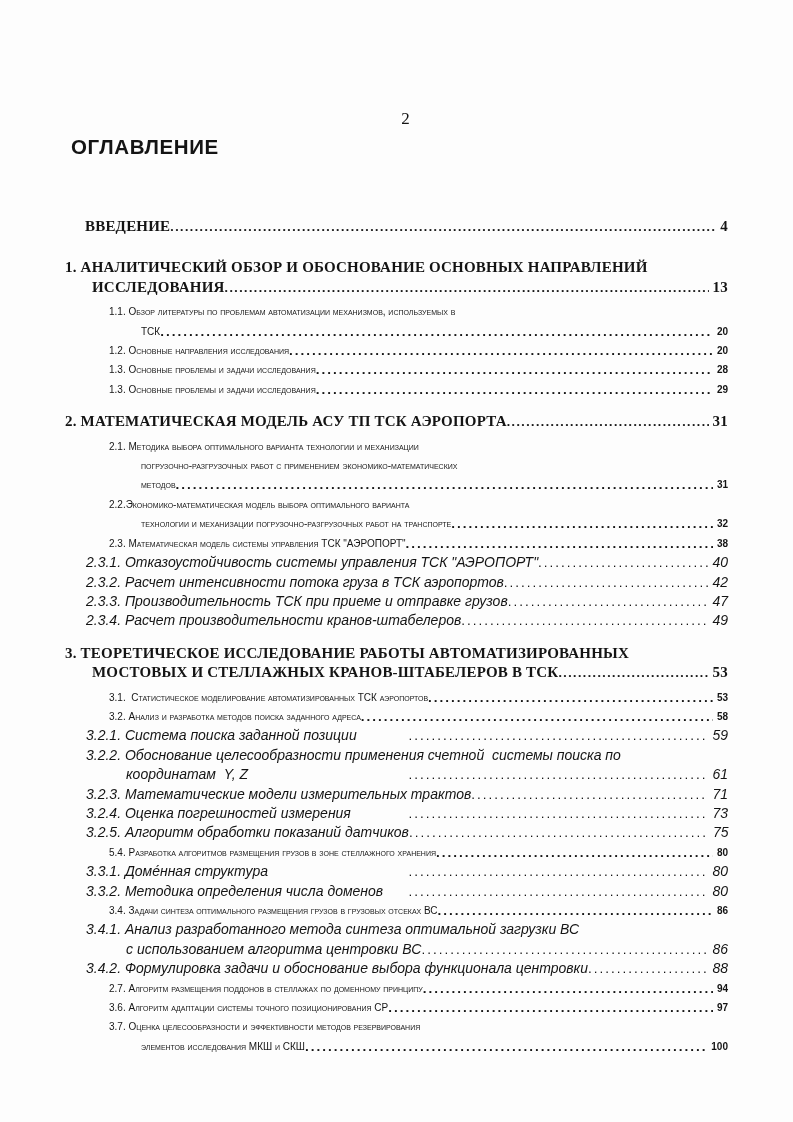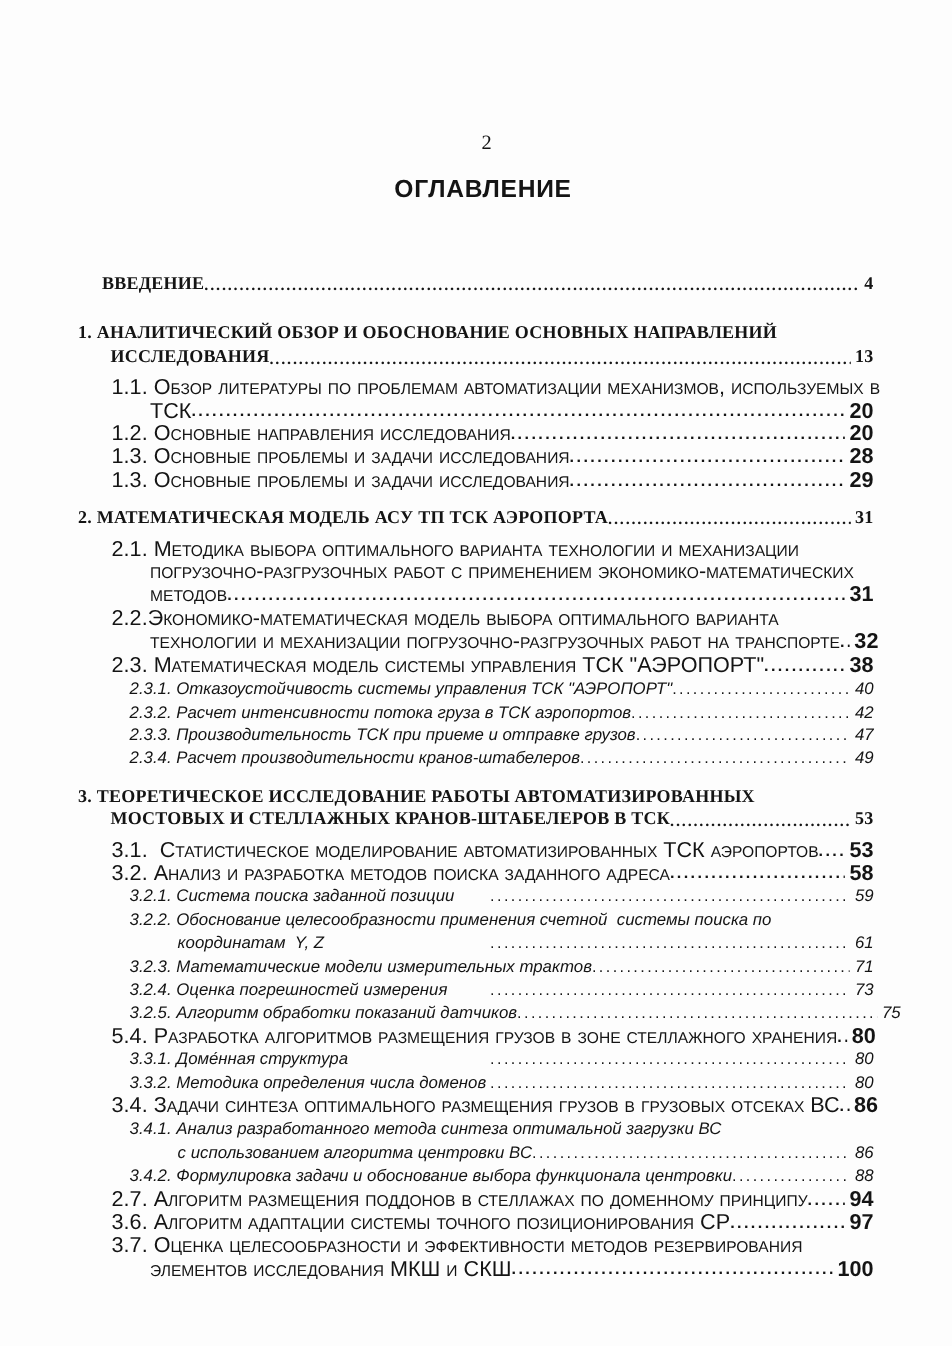--- a/index.html
+++ b/index.html
@@ -16,22 +16,21 @@
     padding:110px 65px 0 65px;
   }
   
   .pagenum{
     text-align:center;
     font-family:"Liberation Serif",serif;
     font-size:17px;line-height:18px;
     transform:translateX(9px);
   }
   .doc-title{
-    margin:18px 0 0 0;
-    text-align:center;
+    margin:7px 0 0 0;
     font-family:"Liberation Sans",sans-serif;
     font-size:20.5px;font-weight:bold;
     letter-spacing:.6px;
     transform:translateX(6px);
   }
   
   .toc{margin-top:58px;}
   .row{
     display:flex;align-items:flex-start;
     line-height:19.4px;
@@ -52,29 +51,29 @@
   .page{flex:0 0 auto;margin-left:4px;}
   
   .lvl1{
     font-family:"Liberation Serif",serif;
     font-weight:bold;font-size:15px;
     letter-spacing:.2px;
   }
   .lvl1 .dots{letter-spacing:1.5px;}
   
   .lvl2{
-    margin-left:28px;
-    font-size:18px;
+    margin-left:44px;
+    font-size:10px;
     font-variant:small-caps;
   }
   .lvl2 .dots,.lvl2 .page{font-variant:normal;font-weight:bold;}
   .lvl2 .row.cont{margin-left:32px;}
   
   .lvl3{
-    margin-left:43px;
+    margin-left:21px;
     font-size:14px;
     font-style:italic;
   }
   .lvl3 .dots{font-style:normal;}
   .lvl3 .page{font-style:italic;}
   .lvl3 .row.cont{margin-left:40px;}
   .lvl1 .row.cont{margin-left:27px;}
   
   .intro{margin-left:20px;margin-bottom:22px;}
   .chapter{margin-top:13px;margin-bottom:5px;}

